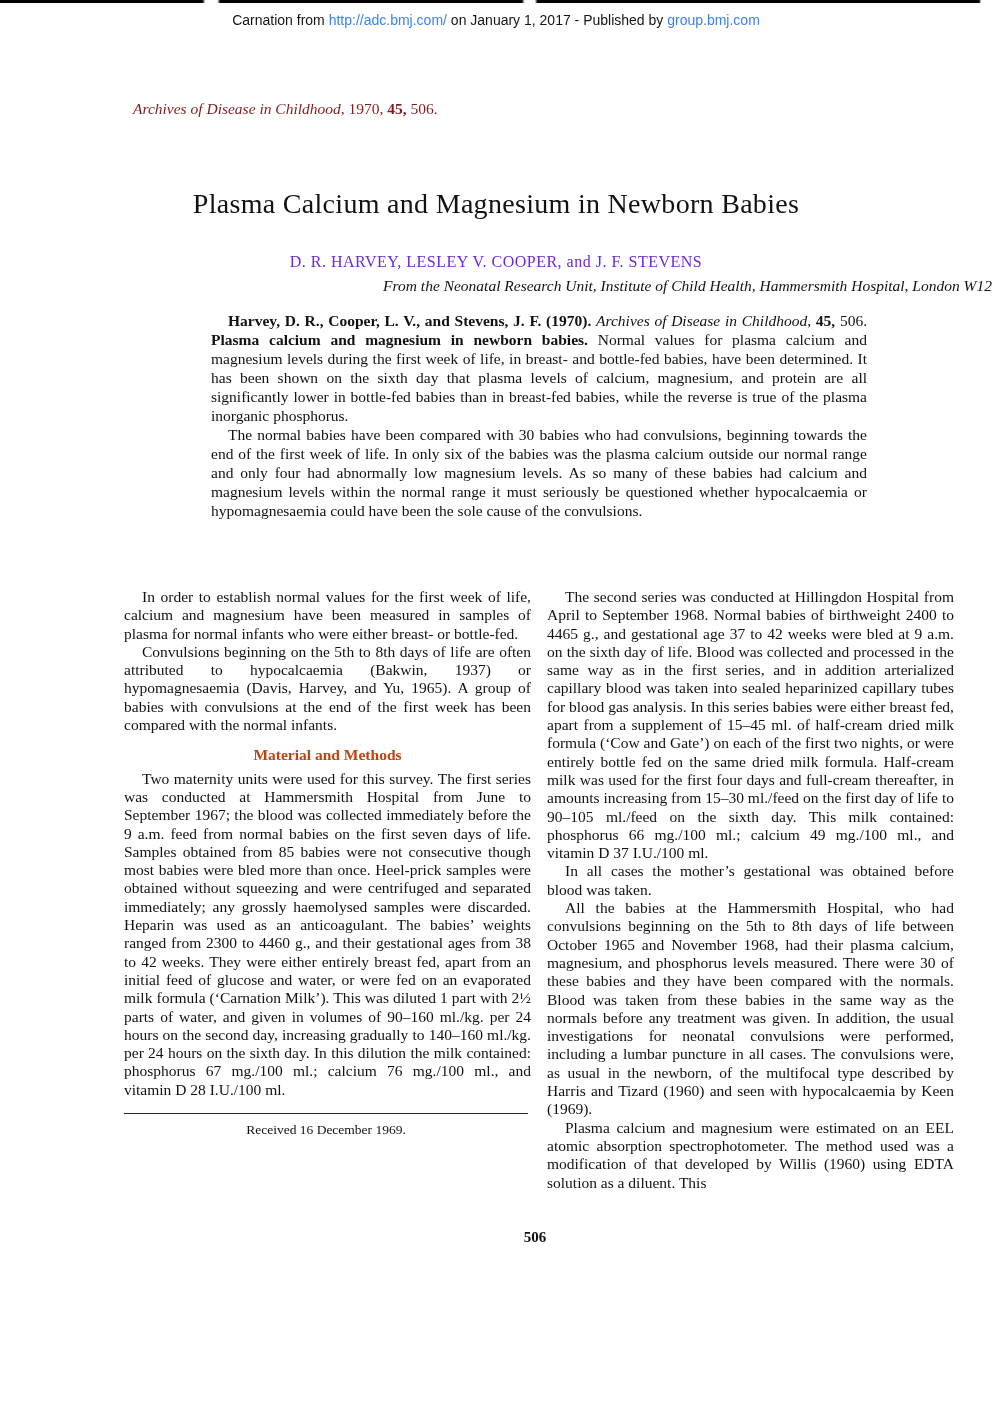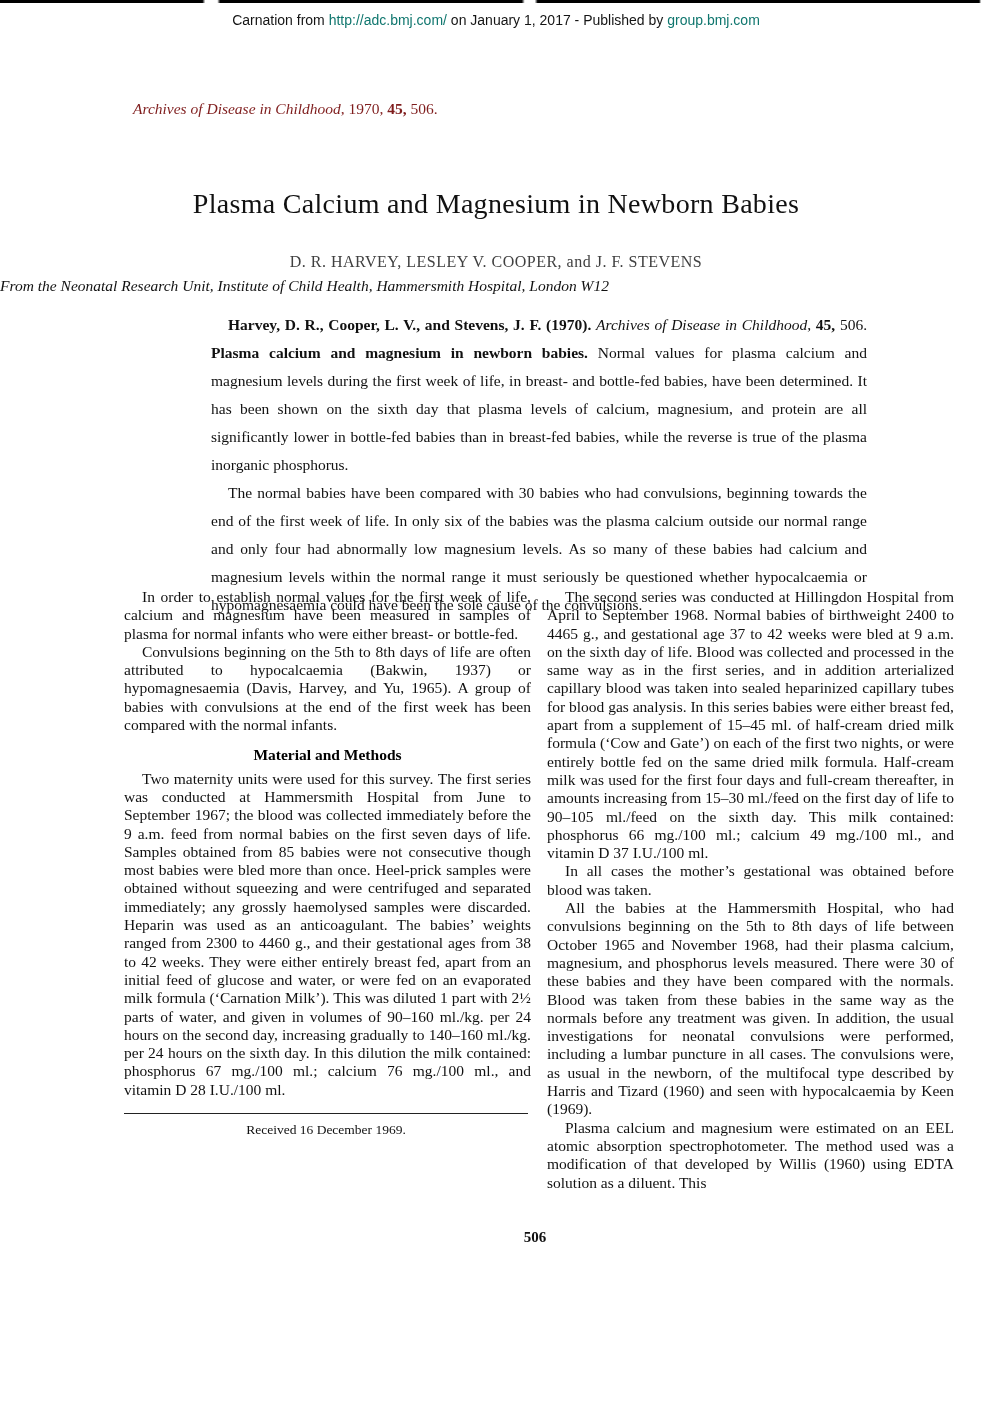--- a/index.html
+++ b/index.html
@@ -23,61 +23,61 @@
       #000 22.2%, #000 52.6%, transparent 52.9%, transparent 53.9%,
       #000 54.2%, #000 98.7%, transparent 98.9%);
   }
   .banner {
     position: absolute; top: 12px; left: 0; width: 100%;
     text-align: center;
     font-family: "Liberation Sans", sans-serif;
     font-size: 14px; line-height: 17px;
     color: #141414;
   }
-  .banner a { color: #0f766e; text-decoration: none; cursor: pointer; text-align: center; }
+  .banner a { color: #3b82f6; text-decoration: none; cursor: pointer; text-align: center; }
   .journal-ref {
     position: absolute; top: 100px; left: 133px;
     font-size: 15.5px; color: #7f1d1d;
   }
   .journal-ref .jname { font-style: italic; }
   .journal-ref .jvol { font-weight: bold; }
   .title {
     position: absolute; top: 188px; left: 0; width: 100%;
     margin: 0; text-align: center;
     font-size: 28px; font-weight: 400; letter-spacing: 0.3px;
     color: #111;
   }
   .authors {
     position: absolute; top: 253px; left: 0; width: 100%;
     text-align: center;
     font-size: 16px; letter-spacing: 0.5px;
-    color: #404040;
+    color: #6d28d9;
   }
   .affiliation {
     position: absolute; top: 277px; left: 0; width: 100%;
-    text-align: left; font-style: italic;
+    text-align: right; font-style: italic;
     font-size: 15.5px; color: #111;
   }
   .abstract {
     position: absolute; top: 311px; left: 211px; width: 656px;
-    font-size: 15.5px; line-height: 28px;
+    font-size: 15.5px; line-height: 19px;
     text-align: justify; color: #111;
   }
   .abstract p { margin: 0; text-indent: 17px; }
   .columns {
     position: absolute; top: 588px; left: 124px; width: 830px;
     display: flex; gap: 16px;
     font-size: 15.5px; line-height: 18.3px;
     text-align: justify; color: #111;
   }
   .col { width: 407px; }
   .col p { margin: 0; text-indent: 18px; }
   .col h2 {
     margin: 12px 0 5px 0; text-align: center;
-    font-size: 15.5px; font-weight: bold; color: #000000;
+    font-size: 15.5px; font-weight: bold; color: #c2410c;
   }
   .footnote { margin-top: 14px; width: 404px; }
   .footnote .rule { border-top: 1.5px solid #222; width: 404px; height: 0; }
   .footnote .received {
     display: block; margin-top: 7px;
     font-size: 13.5px; text-align: center;
   }
   .pagenum {
     position: absolute; top: 1229px; left: 120px; width: 830px;
     text-align: center; font-size: 15px; font-weight: bold; color: #111;

